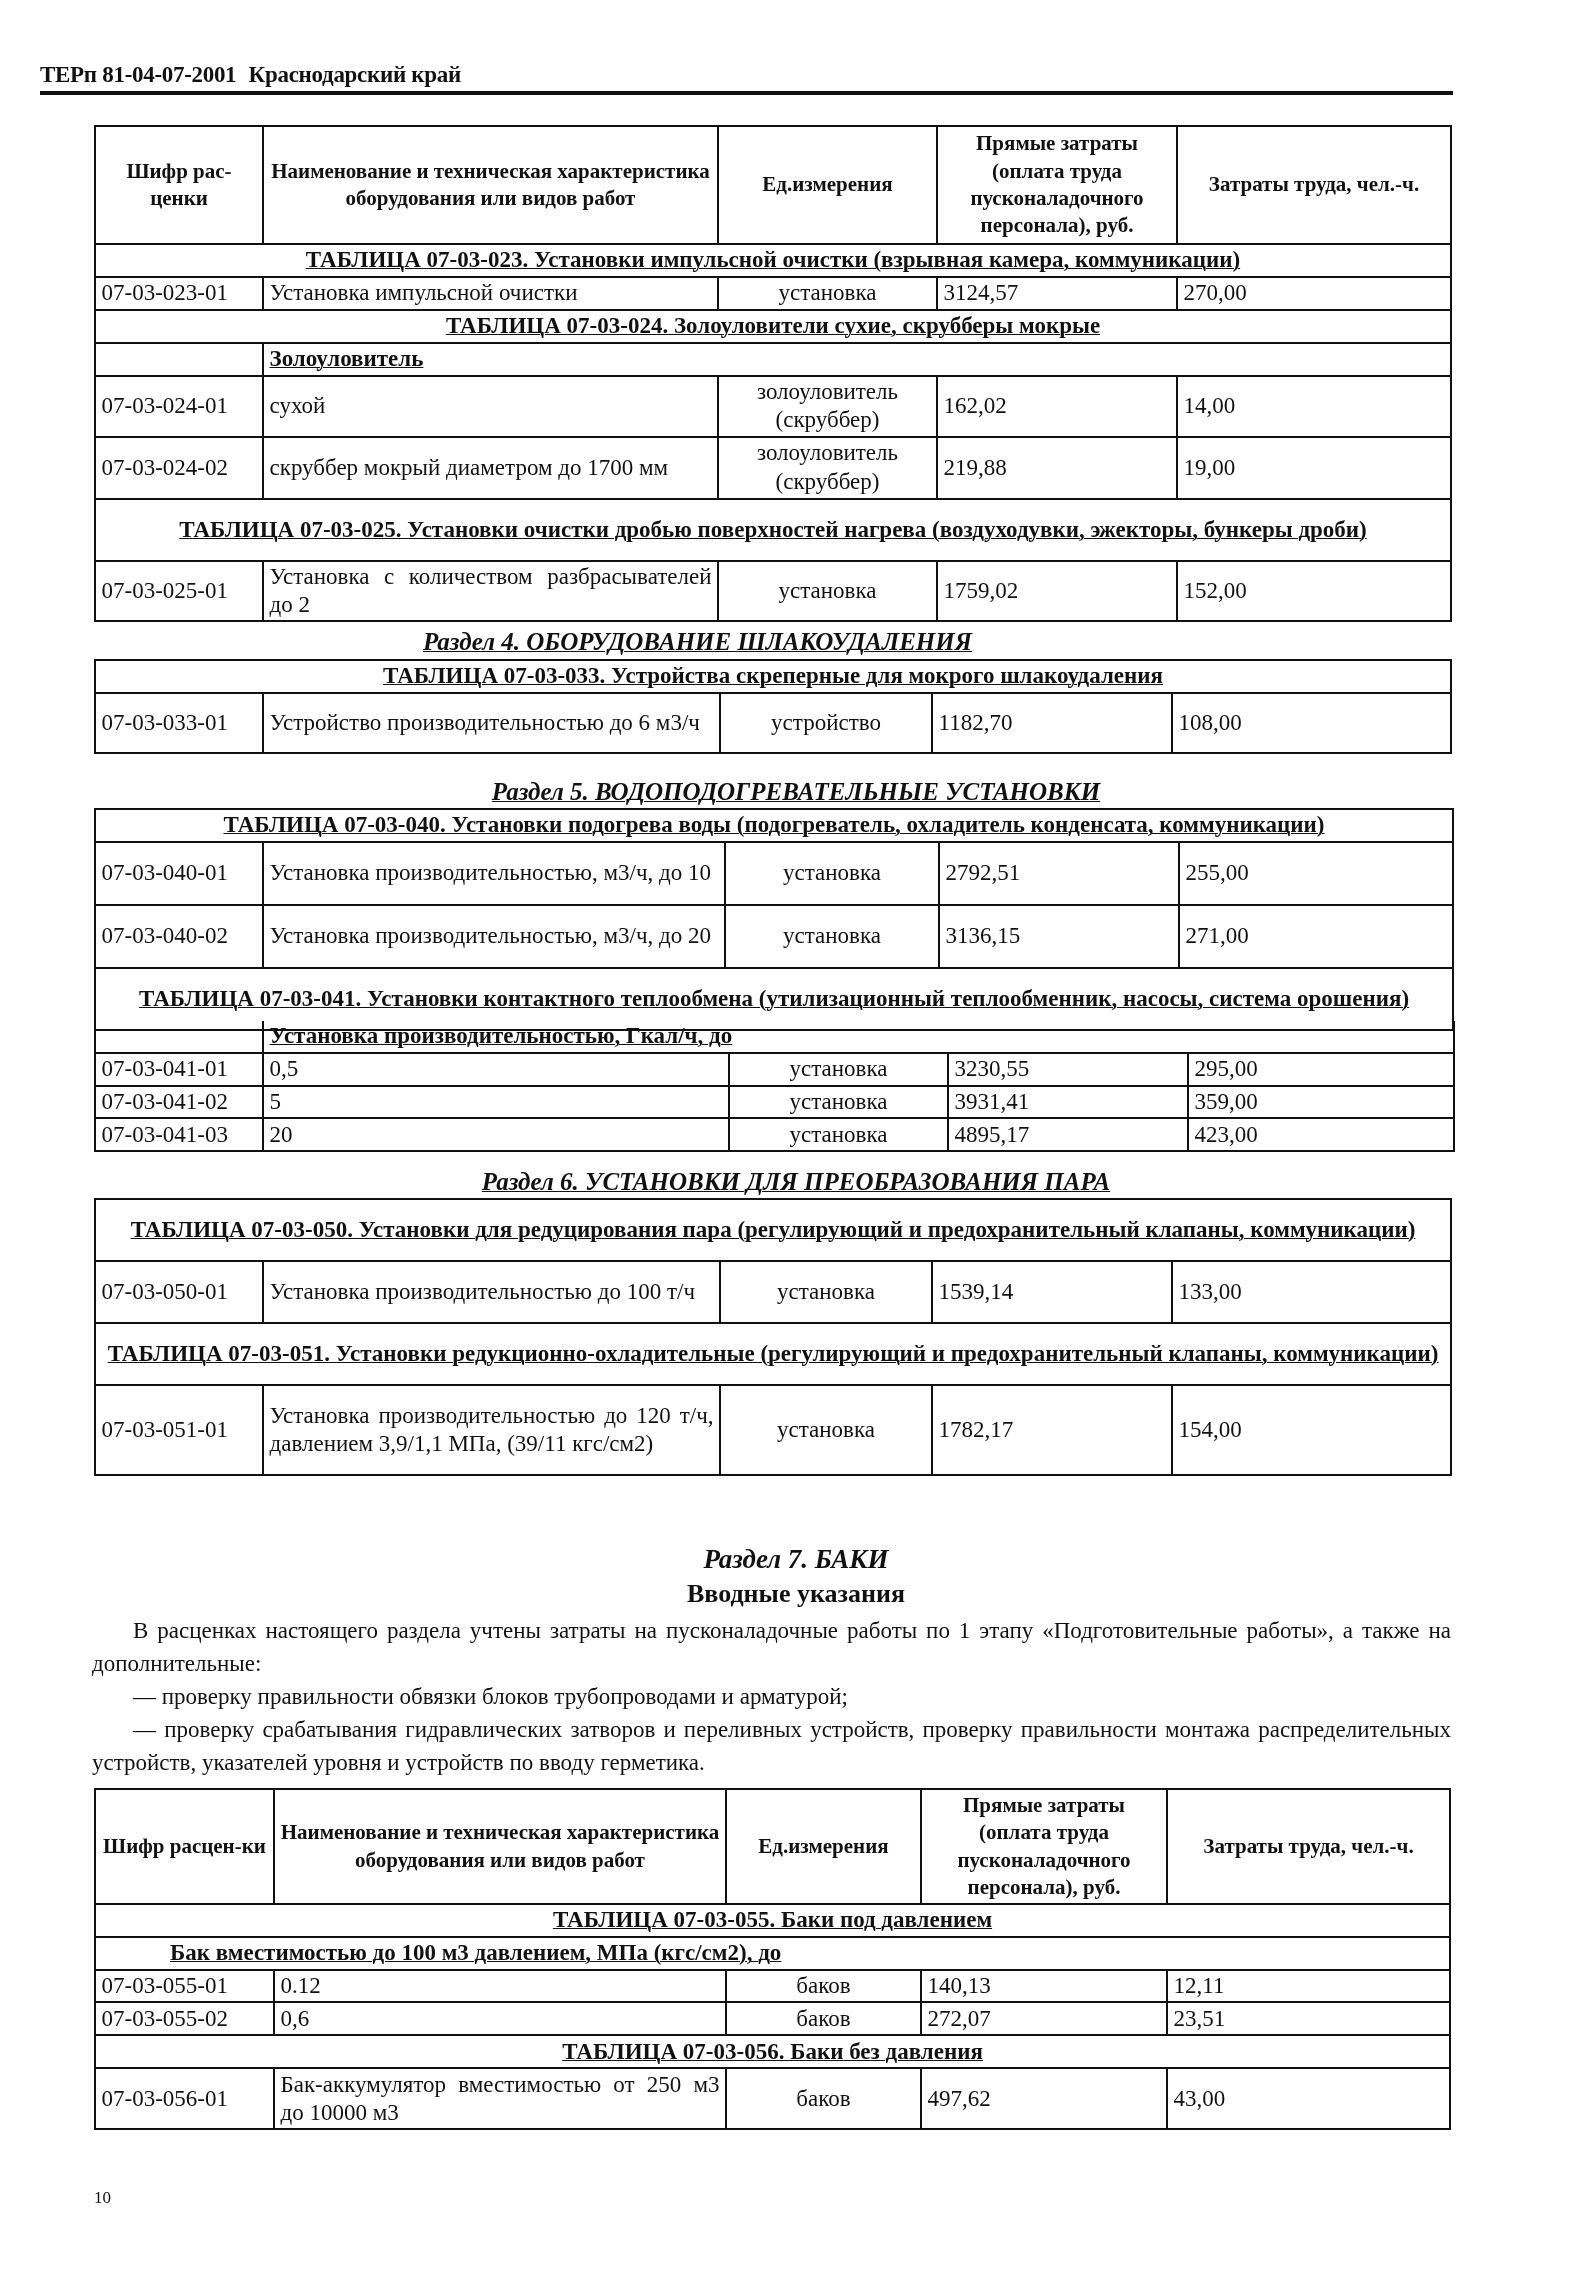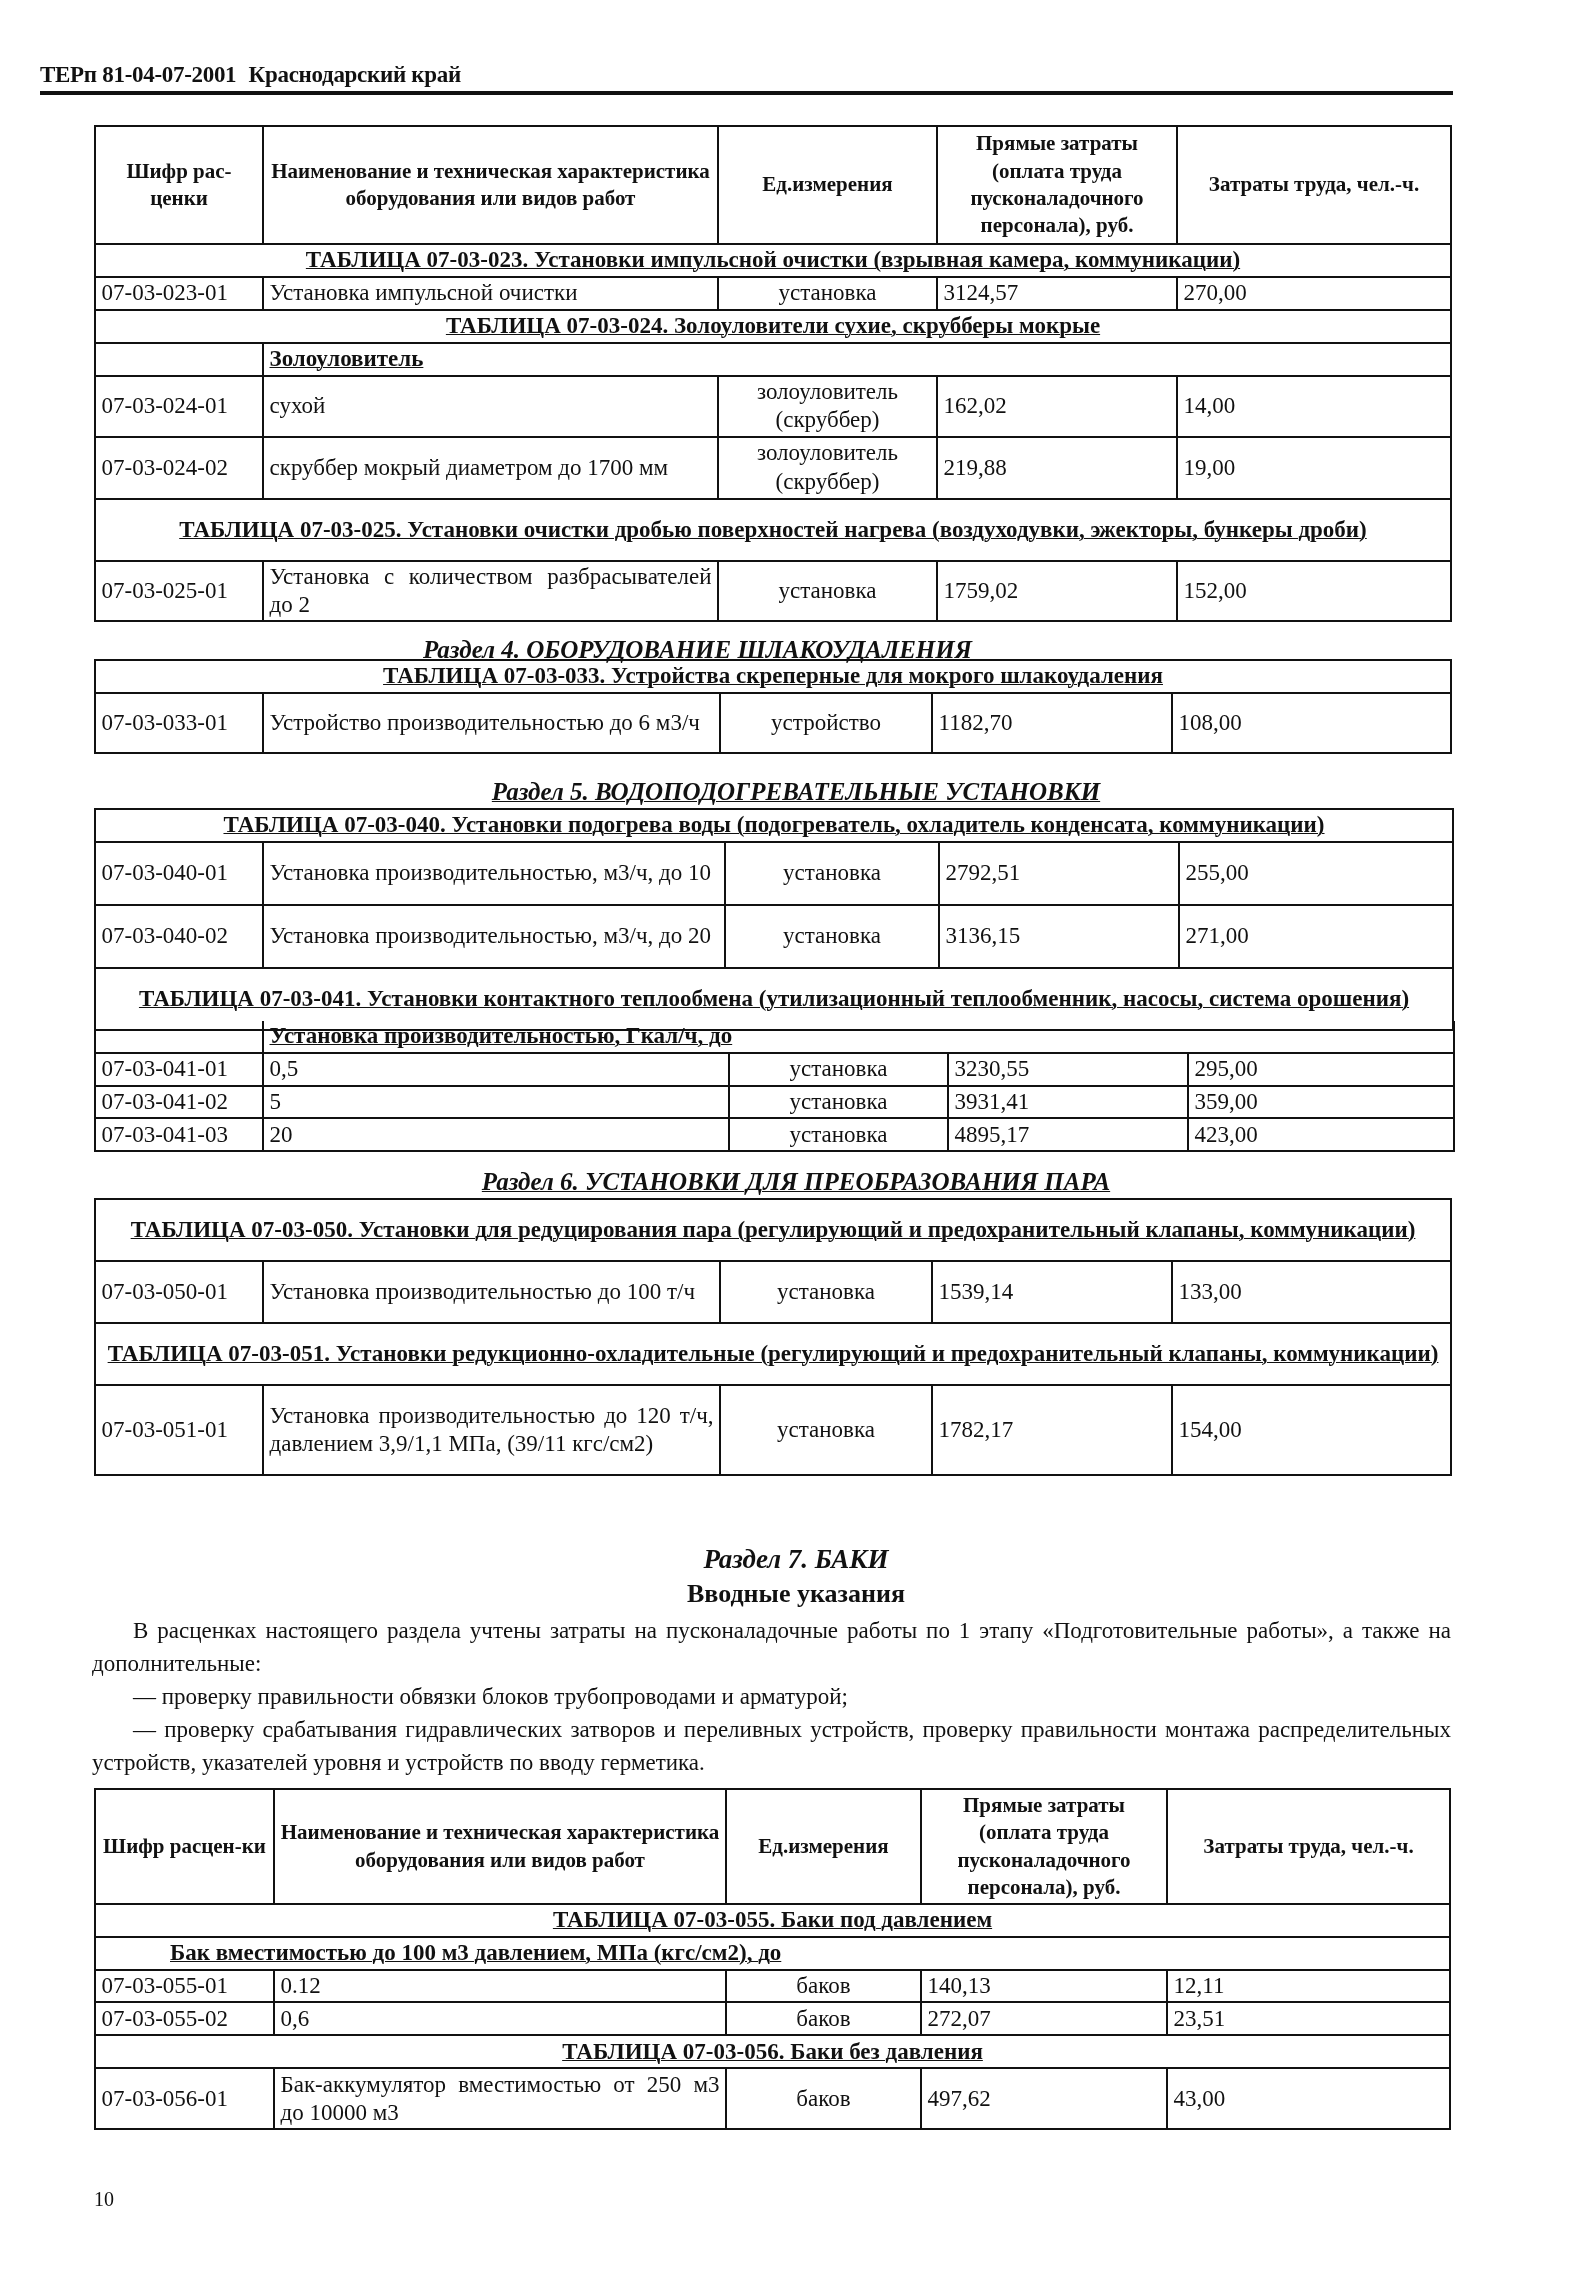--- a/index.html
+++ b/index.html
@@ -20,21 +20,21 @@
   td.tabhead { text-align: center; font-weight: bold; }
   td.subhead { text-align: left; font-weight: bold; }
   .tabhead span, .subhead span { text-decoration: underline; text-decoration-thickness: 1.4px; }
 
   .section-title { position: absolute; font-style: italic; font-weight: bold; font-size: 25px; text-align: center; }
   .section-title span { text-decoration: underline; text-decoration-thickness: 1.4px; }
 
   .intro-title { position: absolute; left: 0; width: 1592px; text-align: center; font-weight: bold; font-size: 26px; }
   .intro-para { position: absolute; left: 92px; width: 1359px; font-size: 23px; line-height: 33px; text-align: justify; }
   .intro-para p { margin: 0; text-indent: 41px; }
-  .page-number { position: absolute; left: 94px; top: 2188px; font-size: 20px; }
+  .page-number { position: absolute; left: 94px; top: 2188px; font-size: 17px; }
 </style>
 </head>
 <body>
 
 <div class="page-header">
   <span>ТЕРп 81-04-07-2001</span><span class="region">Краснодарский край</span>
 </div>
 <div class="header-rule"></div>
 
 <table class="rates" style="left:94px; top:125px; width:1356px;">
@@ -90,21 +90,21 @@
   <tr style="height:60px">
     <td class="code">07-03-025-01</td>
     <td class="name">Установка с количеством разбрасывателей до 2</td>
     <td class="unit">установка</td>
     <td class="num">1759,02</td>
     <td class="num">152,00</td>
   </tr>
 </tbody>
   </table>
 
-<div class="section-title" style="left:0; width:1395px; top:628px;margin-top:8px;"><span>Раздел 4. ОБОРУДОВАНИЕ ШЛАКОУДАЛЕНИЯ</span></div>
+<div class="section-title" style="left:0; width:1395px; top:628px;"><span>Раздел 4. ОБОРУДОВАНИЕ ШЛАКОУДАЛЕНИЯ</span></div>
 <table class="rates" style="left:94px; top:659px; width:1356px;">
   <colgroup>
       <col style="width:168px">
       <col style="width:457px">
       <col style="width:212px">
       <col style="width:240px">
       <col style="width:279px">
     </colgroup>
   <tbody>
       <tr style="height:30px">

